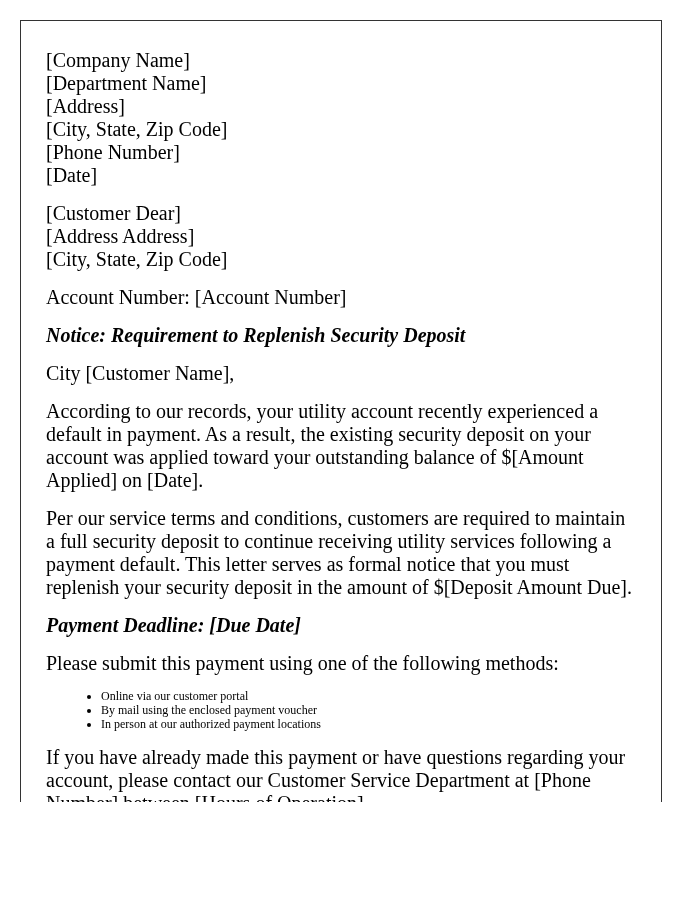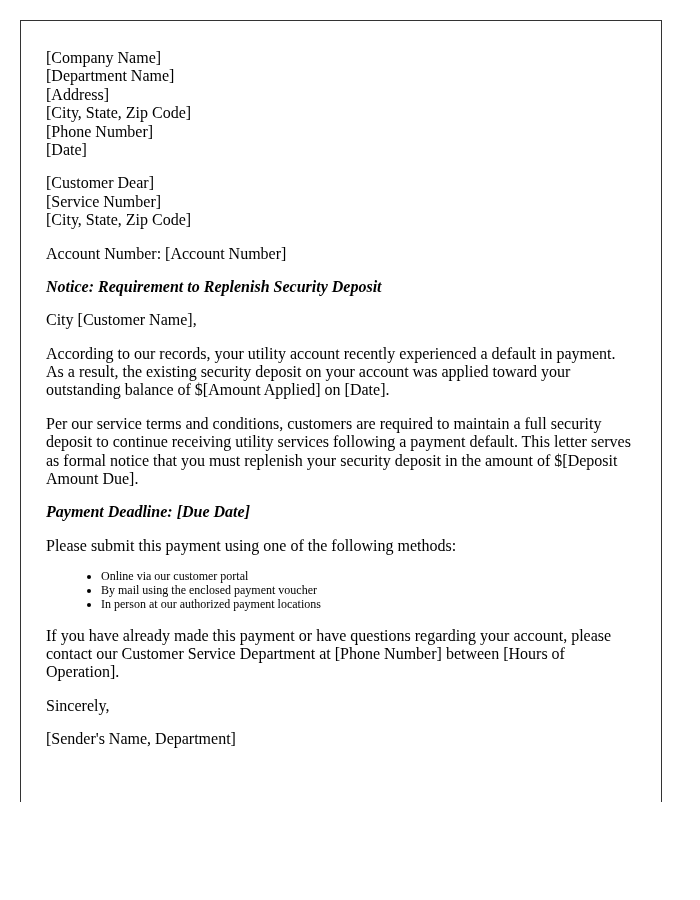--- a/index.html
+++ b/index.html
@@ -22,21 +22,21 @@
     width: 642px;
     height: 782px;
     border: 1px solid #333333;
     border-bottom: none;
     background: #ffffff;
     overflow: hidden;
     padding: 13px 25px 0 25px;
   }
   .doc-frame p {
     margin: 15px 0;
-    font-size: 16px;
+    font-size: 20px;
     line-height: 1.15;
     color: #000000;
     white-space: pre-line;
   }
   .doc-frame p.bold {
     font-weight: bold;
     font-style: italic;
   }
   .doc-frame ul {
     margin: 15px 0;
@@ -56,21 +56,21 @@
 <div class="doc-frame">
 
   <p><span>[Company Name]</span>
 <span>[Department Name]</span>
 <span>[Address]</span>
 <span>[City, State, Zip Code]</span>
 <span>[Phone Number]</span>
 <span>[Date]</span></p>
 
   <p><span>[Customer Dear]</span>
-<span>[Service Number]</span>
+<span>[Address Address]</span>
 <span>[City, State, Zip Code]</span></p>
 
   <p>Account Number: [Account Number]</p>
 
   <p class="bold">Notice: Requirement to Replenish Security Deposit</p>
 
   <p>City [Customer Name],</p>
 
   <p>According to our records, your utility account recently experienced a default in payment. As a result, the existing security deposit on your account was applied toward your outstanding balance of $[Amount Applied] on [Date].</p>
 

